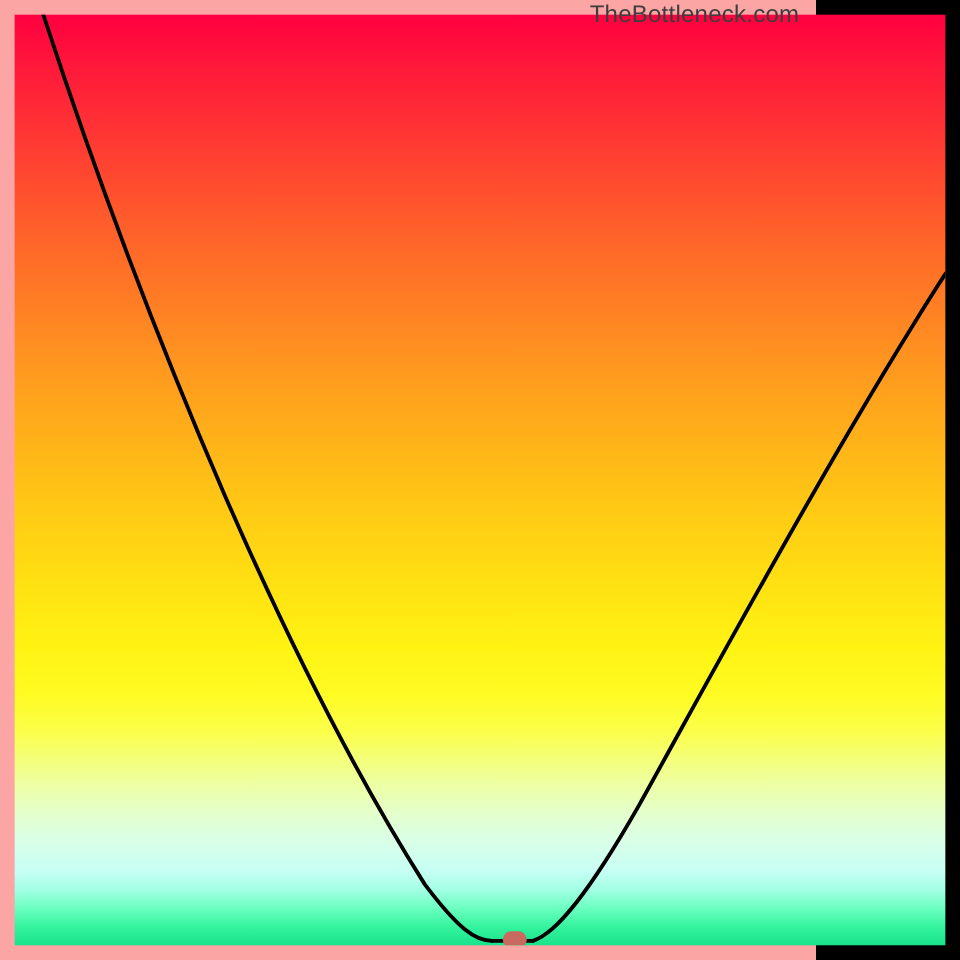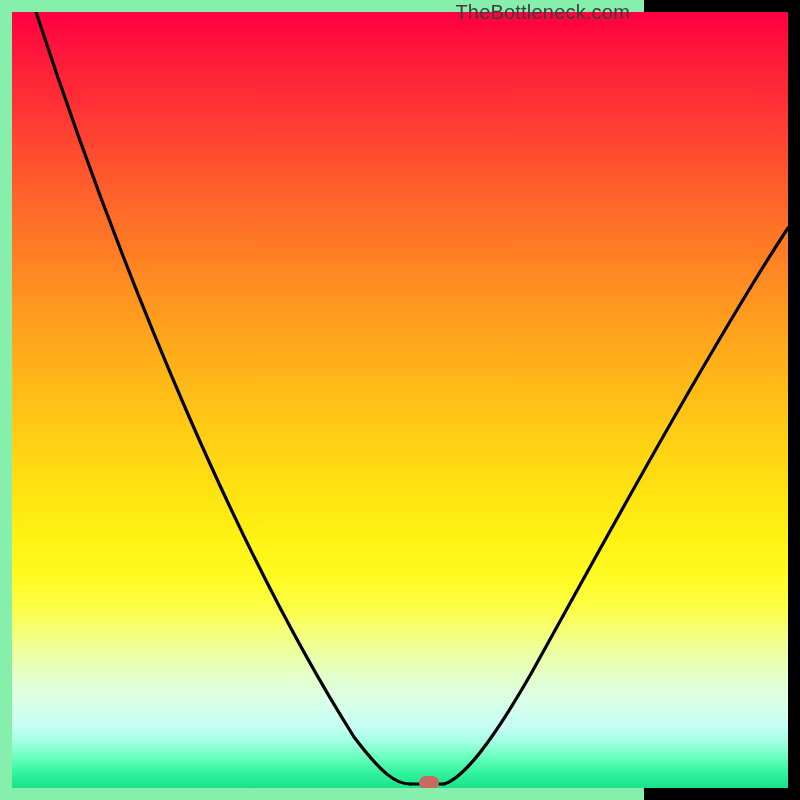--- a/index.html
+++ b/index.html
@@ -8,21 +8,22 @@
     width: 800px;
     height: 800px;
     overflow: hidden;
     background: #000;
     font-family: Arial, Helvetica, sans-serif;
   }
   .frame {
     position: relative;
     width: 644px;
     height: 800px;
-    background: #86efac;
+    background: #fca5a5;
+    padding-left: 36px;
   }
   .plot-area {
     position: absolute;
     left: 12px;
     top: 12px;
     width: 776px;
     height: 776px;
     overflow: hidden;
   }
   .gradient-bg {

